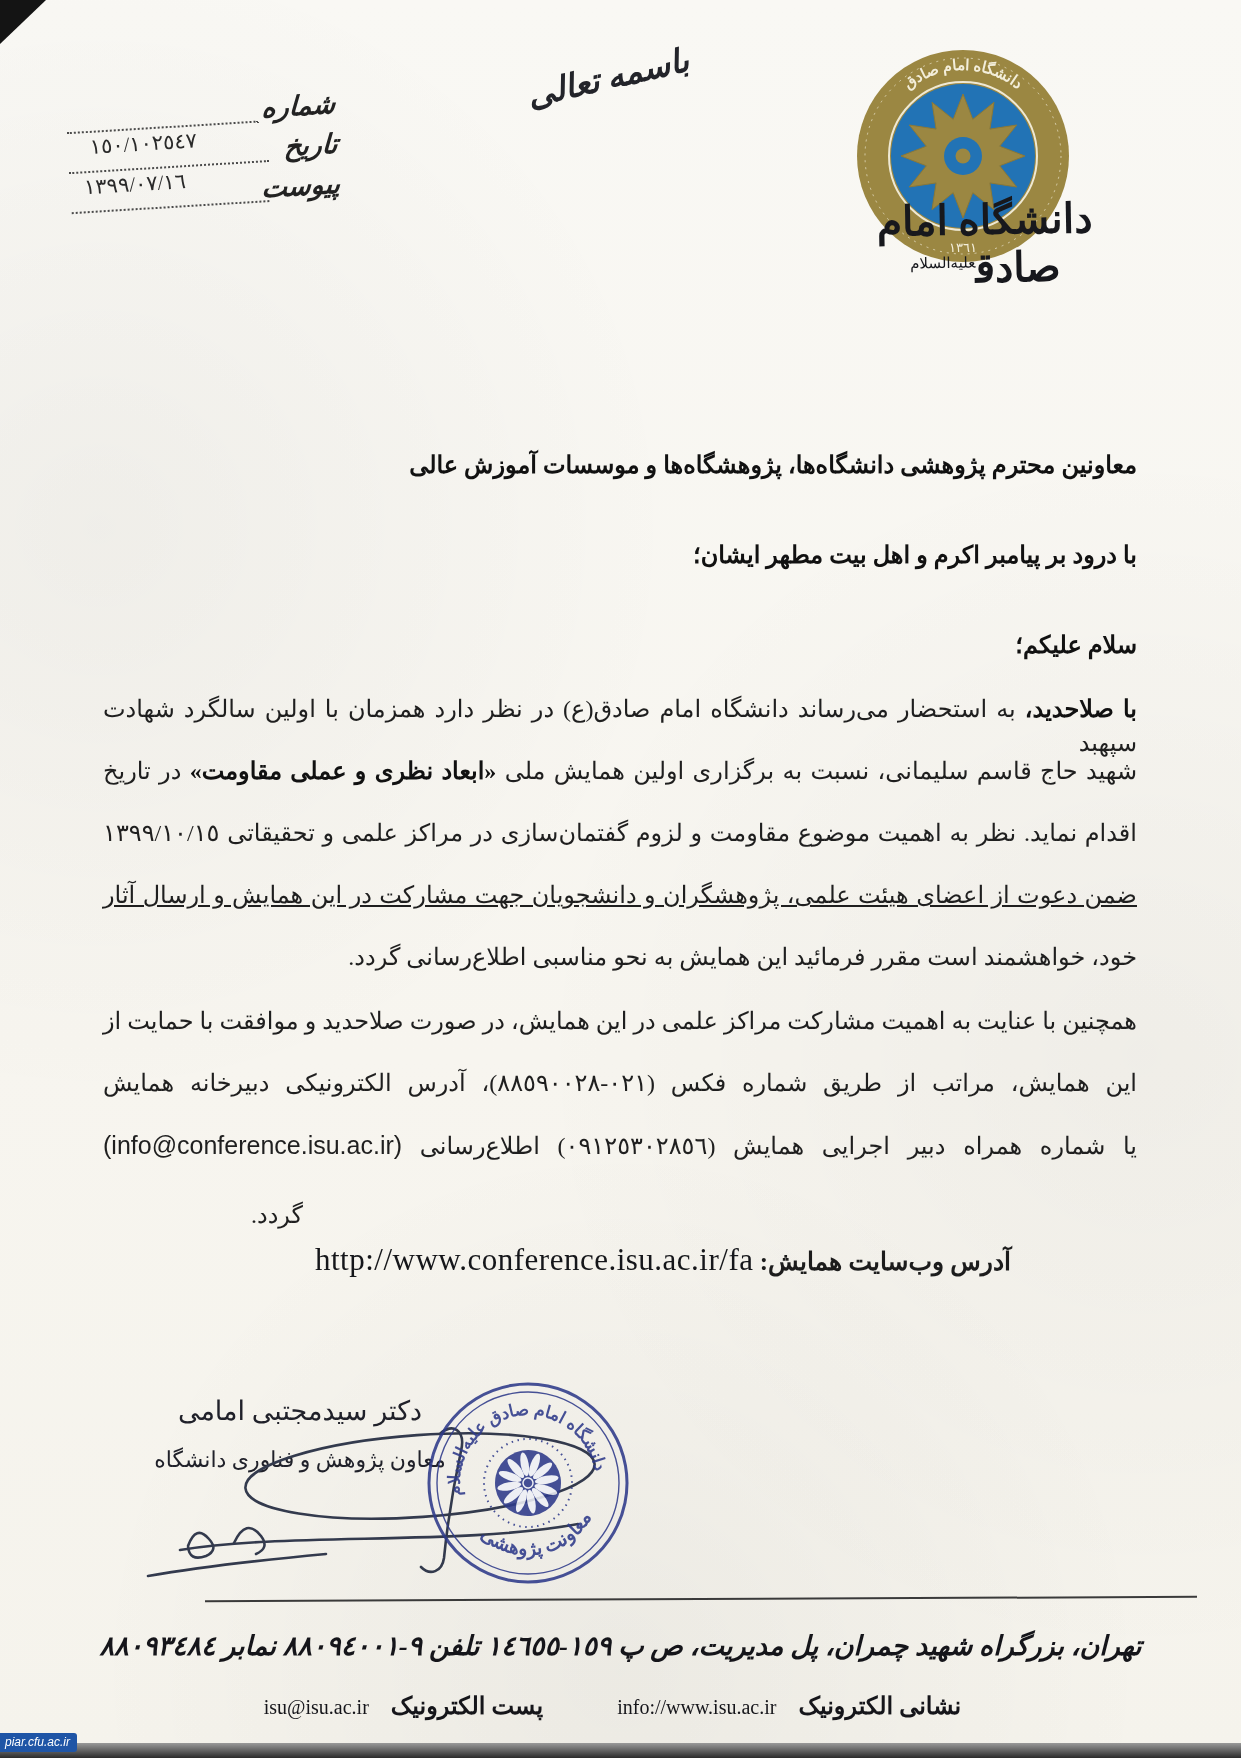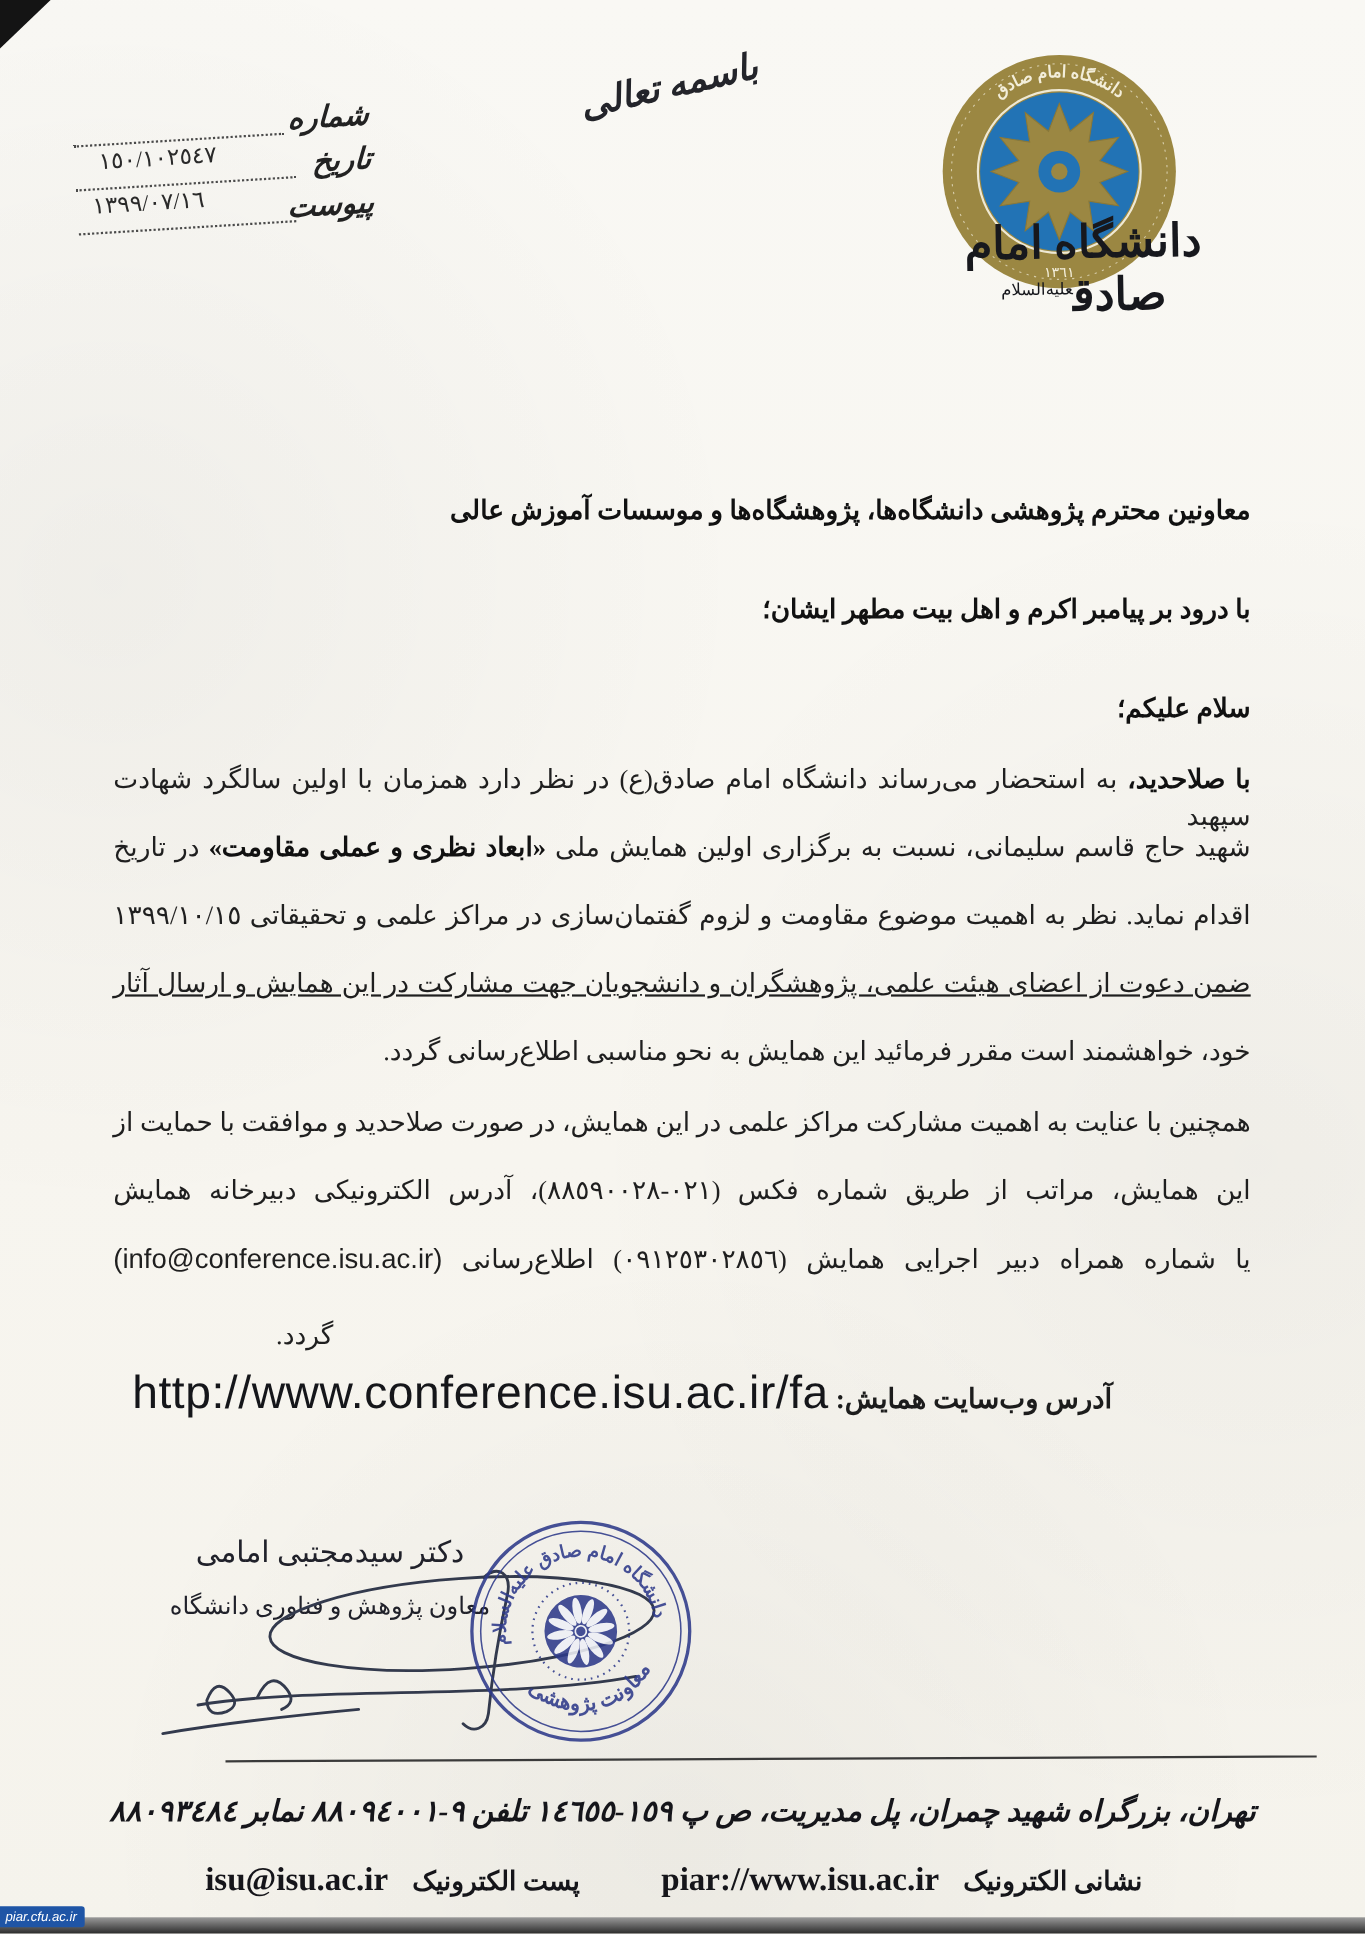--- a/index.html
+++ b/index.html
@@ -29,34 +29,34 @@
   .univ-name{left:800px;top:196px;width:370px;text-align:center;font-size:41px;font-weight:bold;color:#17181d;
     transform:rotate(-1deg);letter-spacing:-1px;}
   .univ-name sup{font-size:15px;font-weight:normal;}
   
   .line{left:103px;width:1034px;font-size:24px;line-height:34px;color:#1f1f1f;}
   .jst{text-align:justify;text-align-last:justify;text-justify:inter-word;}
   .rgt{text-align:right;}
   .bold{font-weight:bold;color:#111;}
   .latin{direction:ltr;unicode-bidi:embed;font-family:"Liberation Sans","DejaVu Sans",sans-serif;font-size:25px;}
   .website-line{right:230px;top:1242px;text-align:right;font-size:25px;font-weight:bold;}
-  .website-line .url{font-family:Liberation Sans, sans-serif;font-size:42px;font-weight:normal;
+  .website-line .url{font-family:Liberation Serif, serif;font-size:31px;font-weight:normal;
     direction:ltr;unicode-bidi:embed;color:#15161a;letter-spacing:0.5px;}
   
   .sig-name{left:150px;top:1395px;width:300px;text-align:center;font-size:27px;color:#20212a;}
   .sig-title{left:105px;top:1447px;width:390px;text-align:center;font-size:22px;color:#20212a;}
   .sig-svg{left:130px;top:1424px;}
   .stamp-svg{left:423px;top:1378px;opacity:0.88;}
   
   .footer-rule{left:205px;top:1598px;width:992px;height:0;border-top:2px solid #3a3a3a;transform:rotate(-0.25deg);}
   .footer-line1{left:0;top:1630px;width:100%;text-align:center;font-size:27px;font-weight:bold;font-style:italic;color:#15151a;}
   .footer-line2{left:0;top:1692px;width:100%;text-align:center;font-size:24px;color:#15151a;}
   .footer-line2 .callig{font-weight:bold;margin:0 16px;text-align:center;}
   .footer-line2 .flatin{direction:ltr;unicode-bidi:embed;font-family:"Liberation Serif","DejaVu Serif",serif;
-    font-weight:bold;font-size:30px;}
+    font-weight:normal;font-size:20px;}
   .gap{display:inline-block;width:46px;}
   
   .watermark{left:0;top:1733px;background:#1f55a6;color:#fff;font-family:"Liberation Sans","DejaVu Sans",sans-serif;
     font-size:12px;font-style:italic;padding:2px 7px 3px 5px;border-radius:0 3px 3px 0;direction:ltr;z-index:5;text-align:right;}
 </style>
 </head>
 <body>
 
 <div class="page">
 
@@ -177,21 +177,21 @@
       <text font-size="19" fill="#2e3a8a" font-weight="bold" text-anchor="middle" stroke="none" font-family="Liberation Serif, serif">
         <textPath href="#stampBottom" startOffset="50%">معاونت پژوهشی</textPath>
       </text>
     </g>
   </svg>
 
   <div class="abs footer-rule"></div>
   <div class="abs footer-line1">تهران، بزرگراه شهید چمران، پل مدیریت، ص پ ١٥٩-١٤٦٥٥ تلفن ٩-٨٨٠٩٤٠٠١ نمابر ٨٨٠٩٣٤٨٤</div>
   <div class="abs footer-line2">
     <span class="callig">نشانی الکترونیک</span>
-    <span class="flatin">piar://www.isu.ac.ir</span>
+    <span class="flatin">info://www.isu.ac.ir</span>
     <span class="gap"></span>
     <span class="callig">پست الکترونیک</span>
     <span class="flatin">isu@isu.ac.ir</span>
   </div>
 
   <div class="abs watermark">piar.cfu.ac.ir</div>
   <div class="abs bottom-strip"></div>
 </div>
 
 </body></html>

